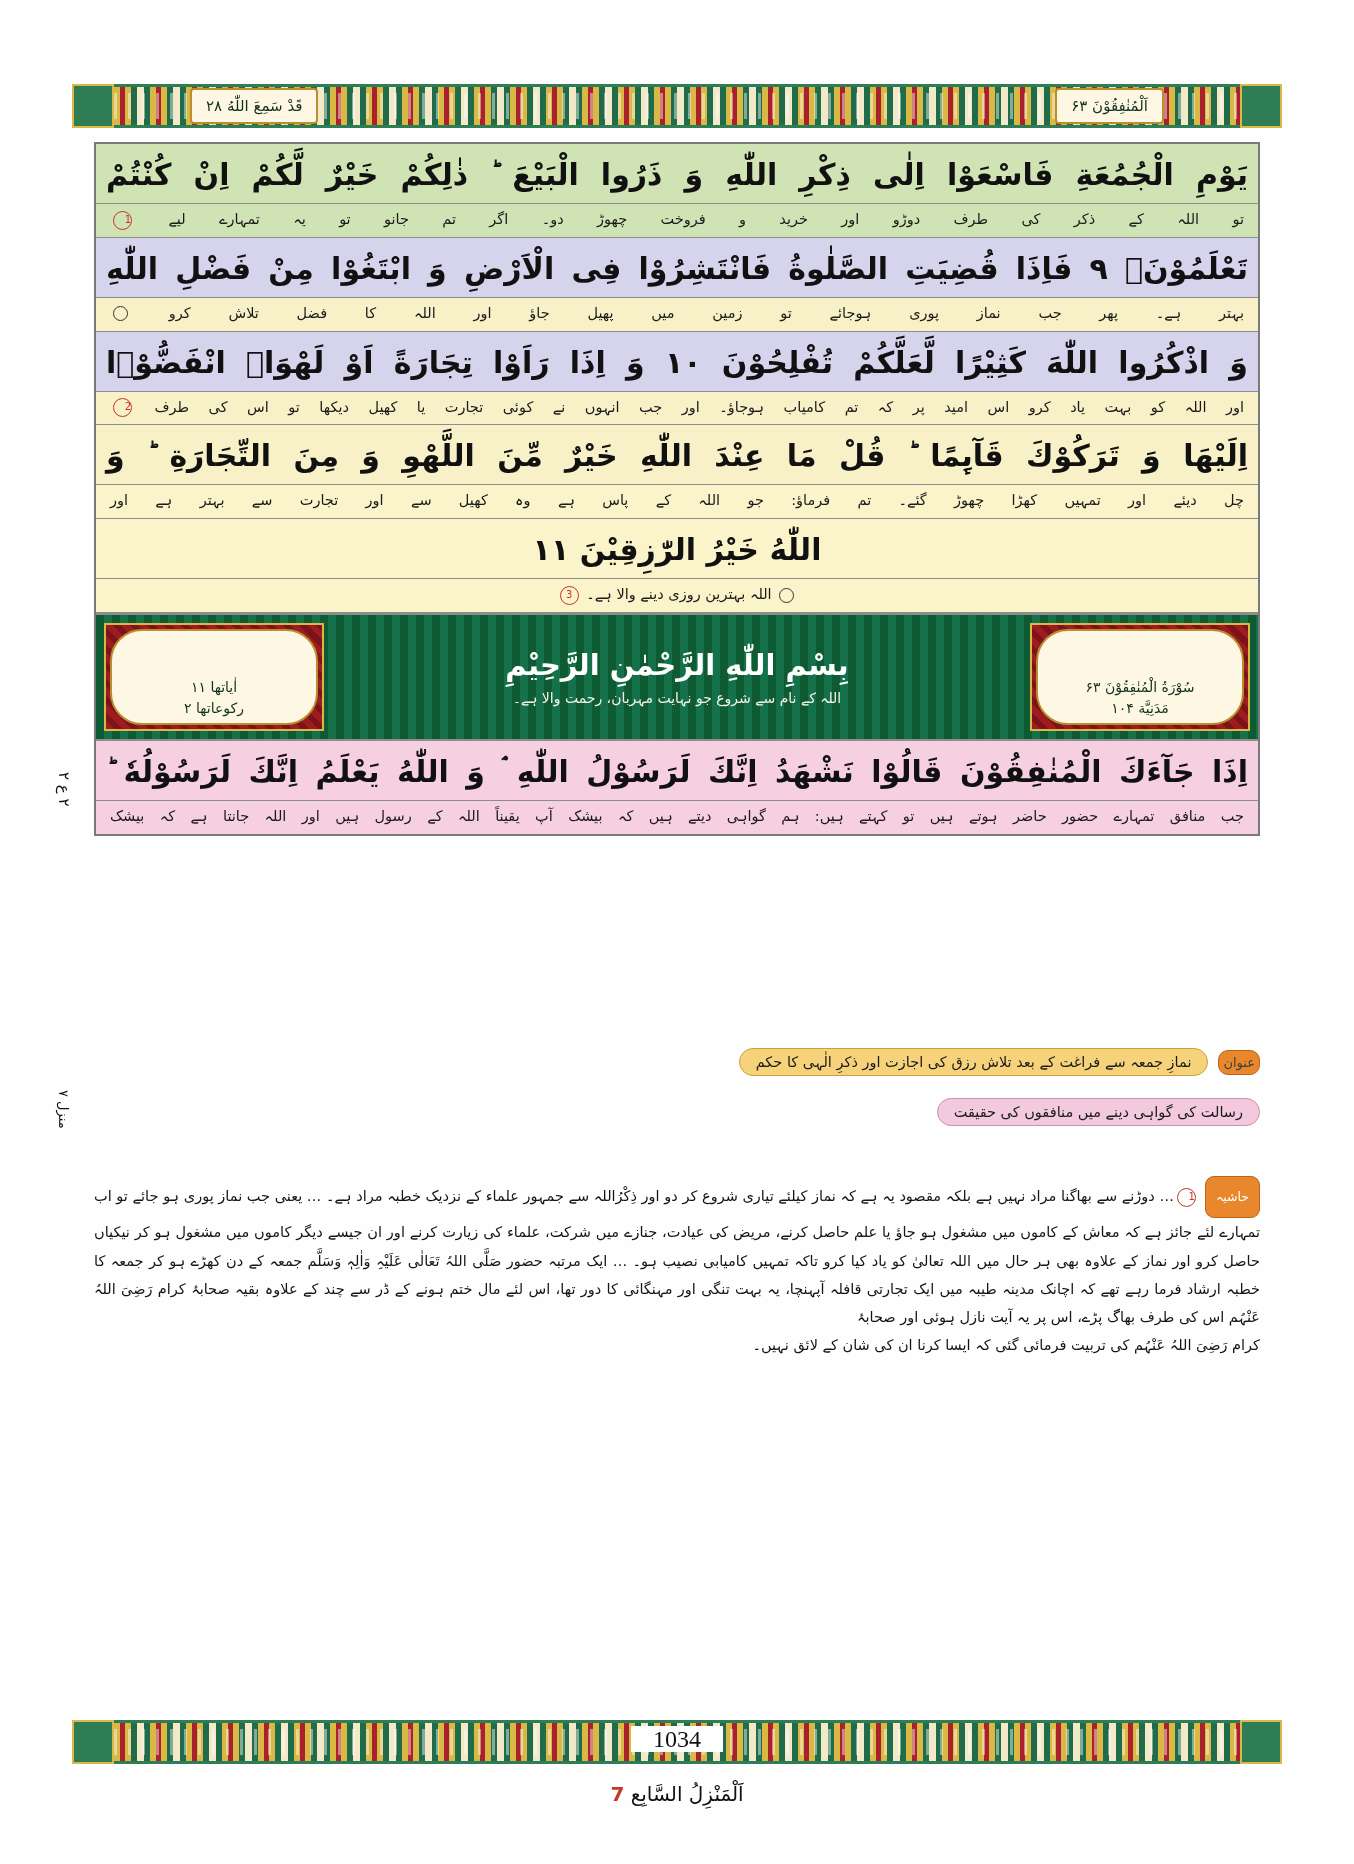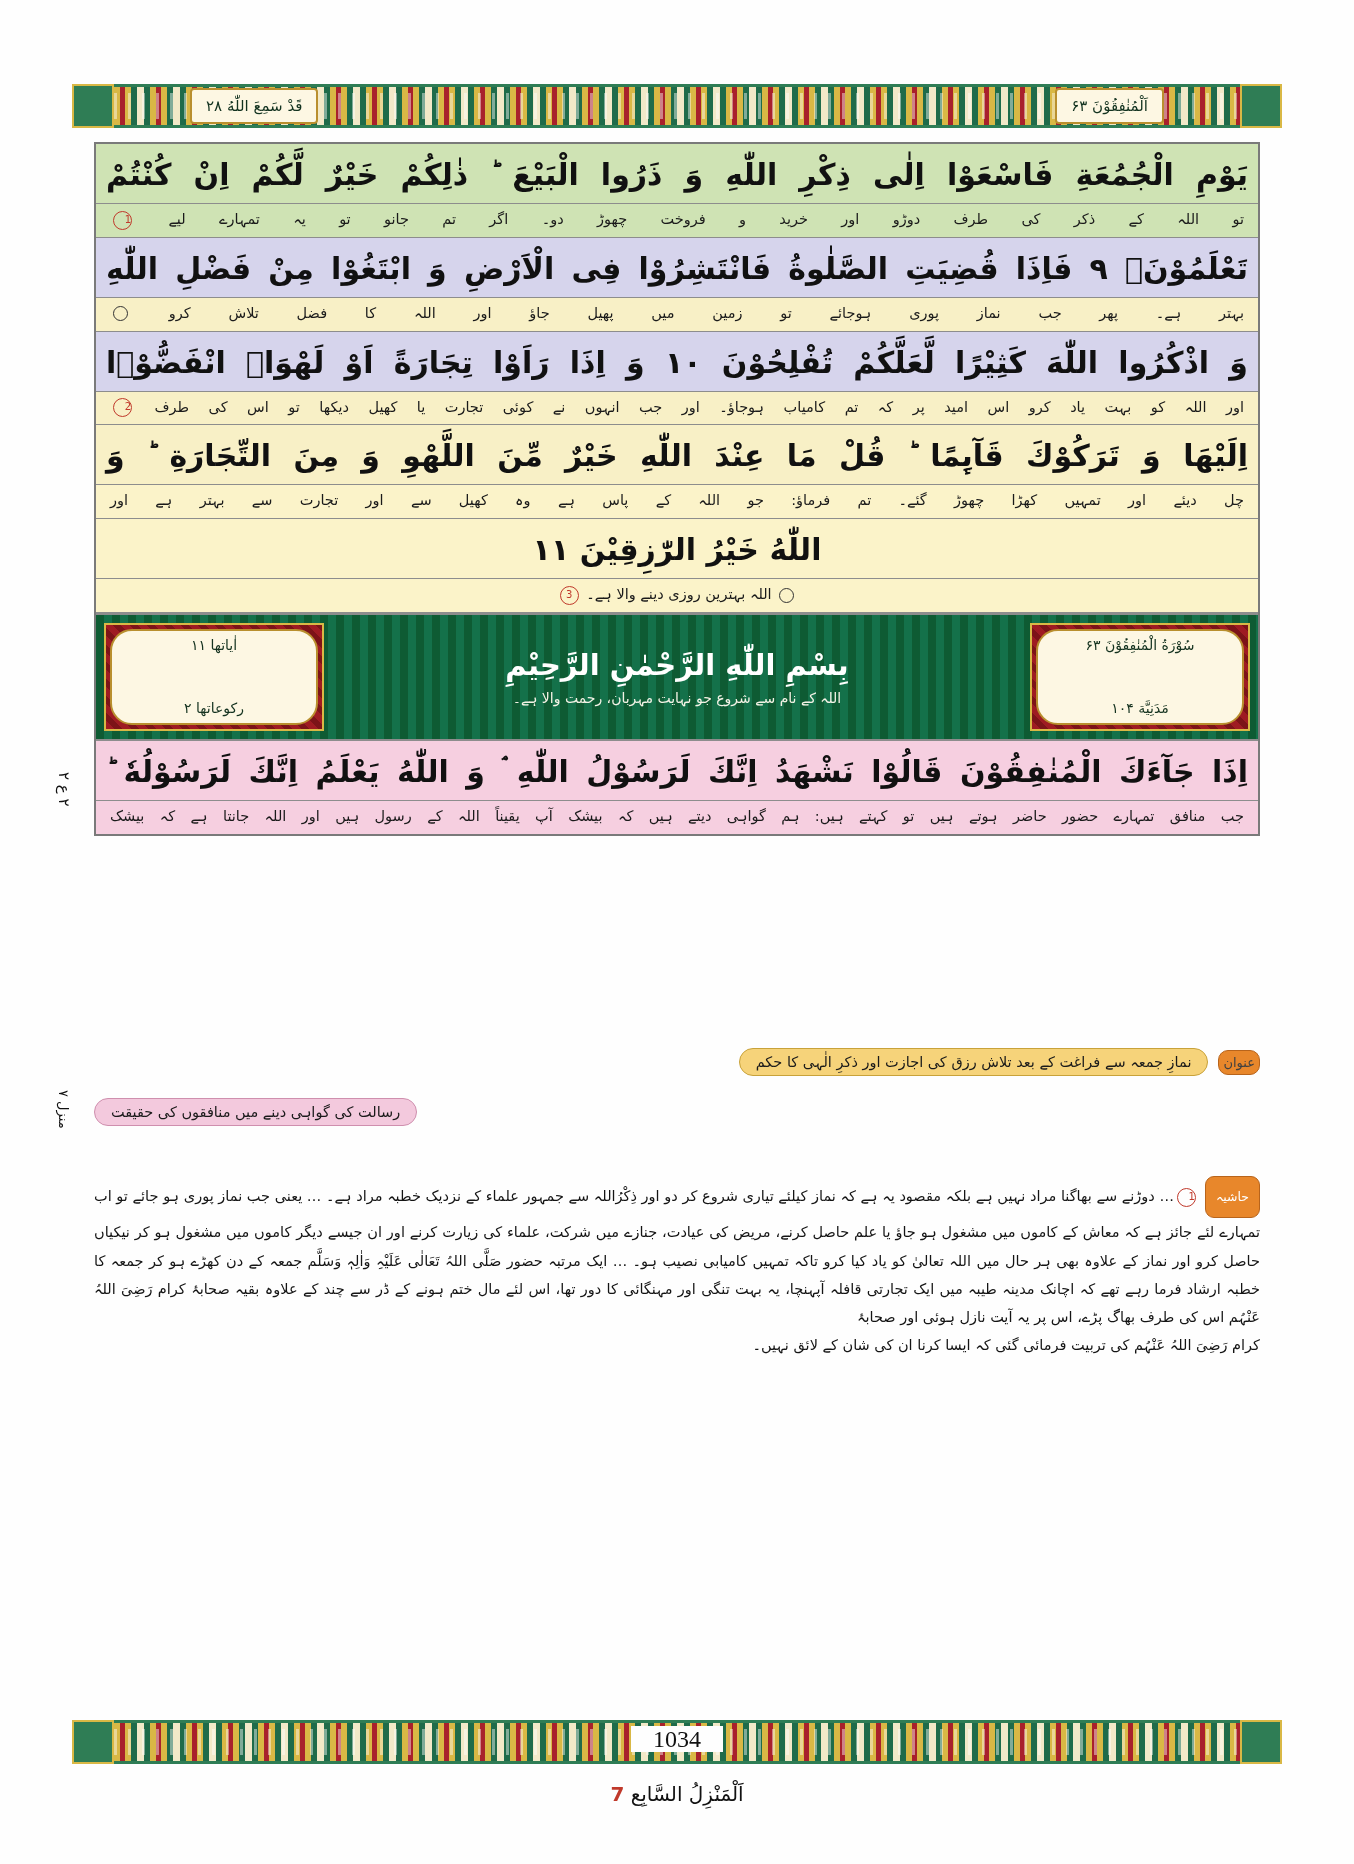--- a/index.html
+++ b/index.html
@@ -182,27 +182,27 @@
     border: 2px solid #d9b845;
     box-sizing: border-box;
     display: flex;
     align-items: center;
     justify-content: center;
     padding: 4px;
   }
   .banner-medallion {
     background: #fdf7e3;
     border: 2px solid #b98f2e;
-    border-radius: 22px;
+    border-radius: 32px;
     width: 100%;
     height: 100%;
     display: flex;
     flex-direction: column;
     align-items: center;
-    justify-content: space-between;
+    justify-content: flex-end;
     direction: rtl;
     color: #14321f;
     font-size: 14px;
     line-height: 1.5;
     text-align: center;
     padding: 4px 6px;
     box-sizing: border-box;
   }
   .banner-center {
     flex: 1;
@@ -414,21 +414,21 @@
     <div class="urdu-row bg-pink" style="border-bottom:none;">
       <span>جب منافق تمہارے حضور حاضر ہوتے ہیں تو کہتے ہیں: ہم گواہی دیتے ہیں کہ بیشک آپ یقیناً اللہ کے رسول ہیں اور اللہ جانتا ہے کہ بیشک</span>
     </div>
   </div>
 
   <div class="pill-row" id="topics-row-1" style="top:1048px;">
     <span class="pill-tag">عنوان</span>
     <span class="pill">نمازِ جمعہ سے فراغت کے بعد تلاش رزق کی اجازت اور ذکرِ الٰہی کا حکم</span>
   </div>
 
-  <div class="pill-row" id="topics-row-2" style="top:1098px; justify-content:flex-end;">
+  <div class="pill-row" id="topics-row-2" style="top:1098px; justify-content:flex-start;">
     <span class="pill pink">رسالت کی گواہی دینے میں منافقوں کی حقیقت</span>
   </div>
 
   <div class="footnotes">
     <span class="footnote-tag">حاشیہ</span><span class="marker">1</span><span>… دوڑنے سے بھاگنا مراد نہیں ہے بلکہ مقصود یہ ہے کہ نماز کیلئے تیاری شروع کر دو اور ذِکْرُاللہ سے جمہور علماء کے نزدیک خطبہ مراد ہے۔  … یعنی جب نماز پوری ہو جائے تو اب تمہارے لئے جائز ہے کہ معاش کے کاموں میں مشغول ہو جاؤ یا علم حاصل کرنے، مریض کی عیادت، جنازے میں شرکت، علماء کی زیارت کرنے اور ان جیسے دیگر کاموں میں مشغول ہو کر نیکیاں حاصل کرو اور نماز کے علاوہ بھی ہر حال میں اللہ تعالیٰ کو یاد کیا کرو تاکہ تمہیں کامیابی نصیب ہو۔  … ایک مرتبہ حضور صَلَّی اللہُ تَعَالٰی عَلَیْہِ وَاٰلِہٖ وَسَلَّم جمعہ کے دن کھڑے ہو کر جمعہ کا خطبہ ارشاد فرما رہے تھے کہ اچانک مدینہ طیبہ میں ایک تجارتی قافلہ آپہنچا، یہ بہت تنگی اور مہنگائی کا دور تھا، اس لئے مال ختم ہونے کے ڈر سے چند کے علاوہ بقیہ صحابۂ کرام رَضِیَ اللہُ عَنْہُم اس کی طرف بھاگ پڑے، اس پر یہ آیت نازل ہوئی اور صحابۂ</span>
     <span class="last-line">کرام رَضِیَ اللہُ عَنْہُم کی تربیت فرمائی گئی کہ ایسا کرنا ان کی شان کے لائق نہیں۔</span>
   </div>
 
   <div class="ornament-bar" id="bottom-ornament"></div>
   <div class="ornament-cap cap-left" style="top:1720px;"></div>

